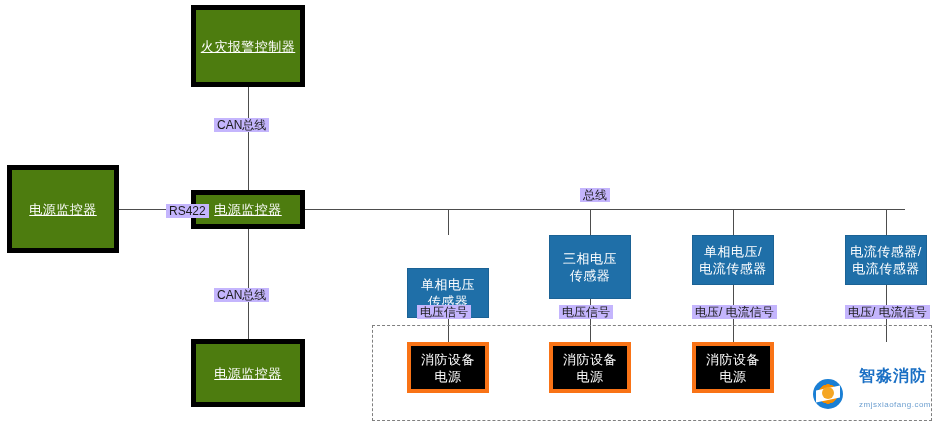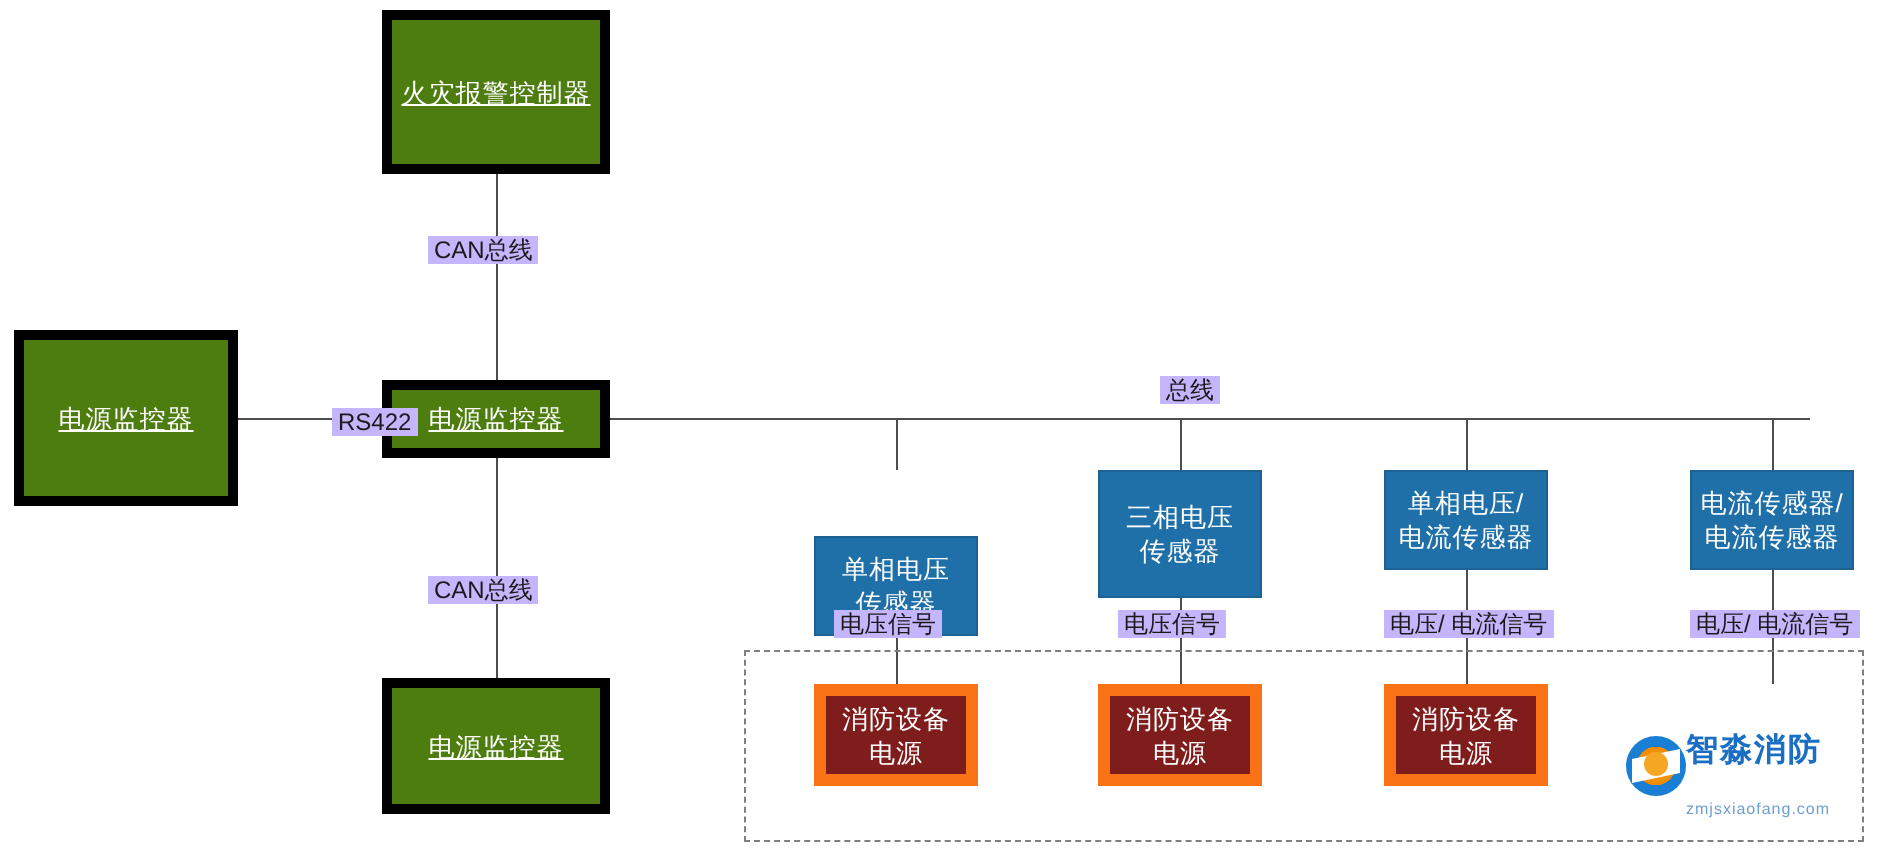--- a/index.html
+++ b/index.html
@@ -33,22 +33,22 @@
   .node.teal {
     background: #4d7c0f;
     border: 5px solid #000000;
     text-decoration: underline;
   }
   .node.navy {
     background: #1f6fa8;
     border: 1px solid #1b6295;
   }
   .node.red {
-    background: #7f1d1d;
-    border: 6px solid #f97316;
+    background: #000000;
+    border: 4px solid #f97316;
   }
   .line {
     position: absolute;
     background: #4d4d4d;
   }
   .line.h { height: 1px; }
   .line.v { width: 1px; }
   .edge-label {
     position: absolute;
     font-size: 12px;
@@ -60,22 +60,22 @@
   }
   .dashed-box {
     position: absolute;
     border: 1.5px dashed #7f7f7f;
     box-sizing: border-box;
     background: transparent;
   }
   .watermark {
     position: absolute;
     display: flex;
-    align-items: flex-start;
-    gap: 0;
+    align-items: flex-end;
+    gap: 16px;
   }
   .wm-logo {
     position: relative;
     width: 30px;
     height: 30px;
     border-radius: 50%;
     background: radial-gradient(circle at 50% 50%, #f5a623 0%, #f08a00 45%, #1a7fd4 46%, #1a7fd4 100%);
     overflow: hidden;
   }
   .wm-logo::before {

